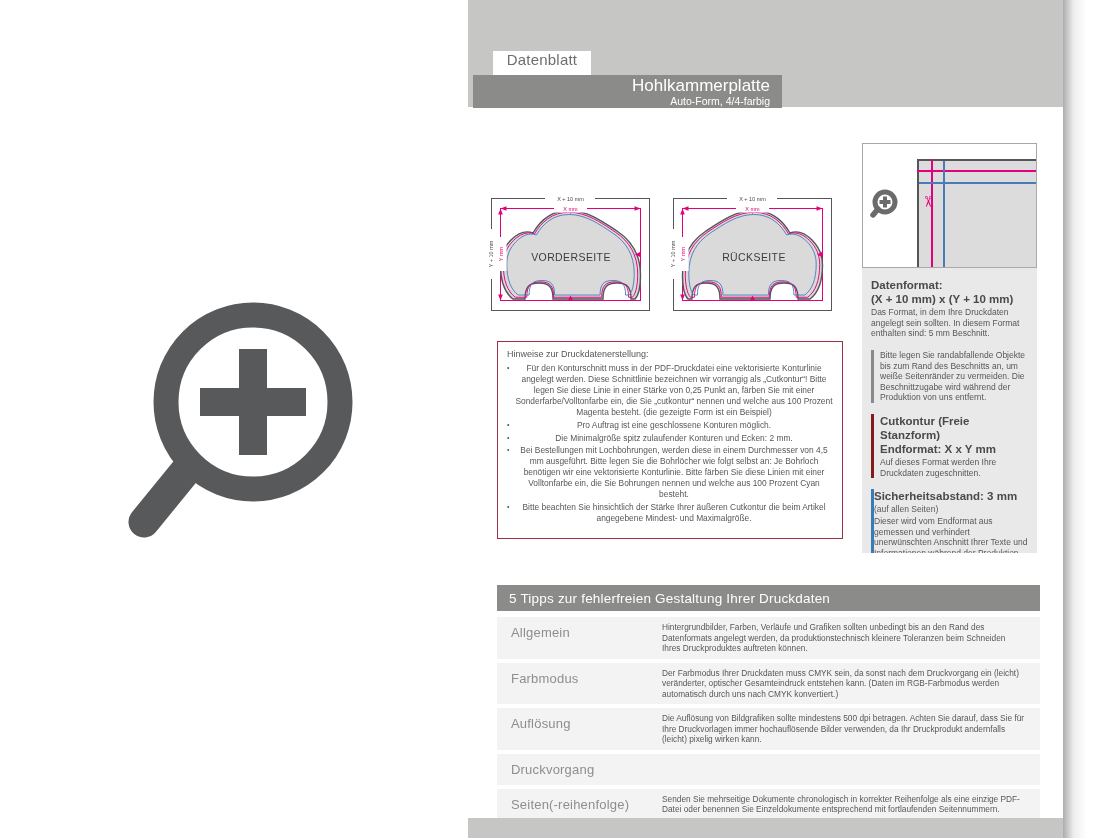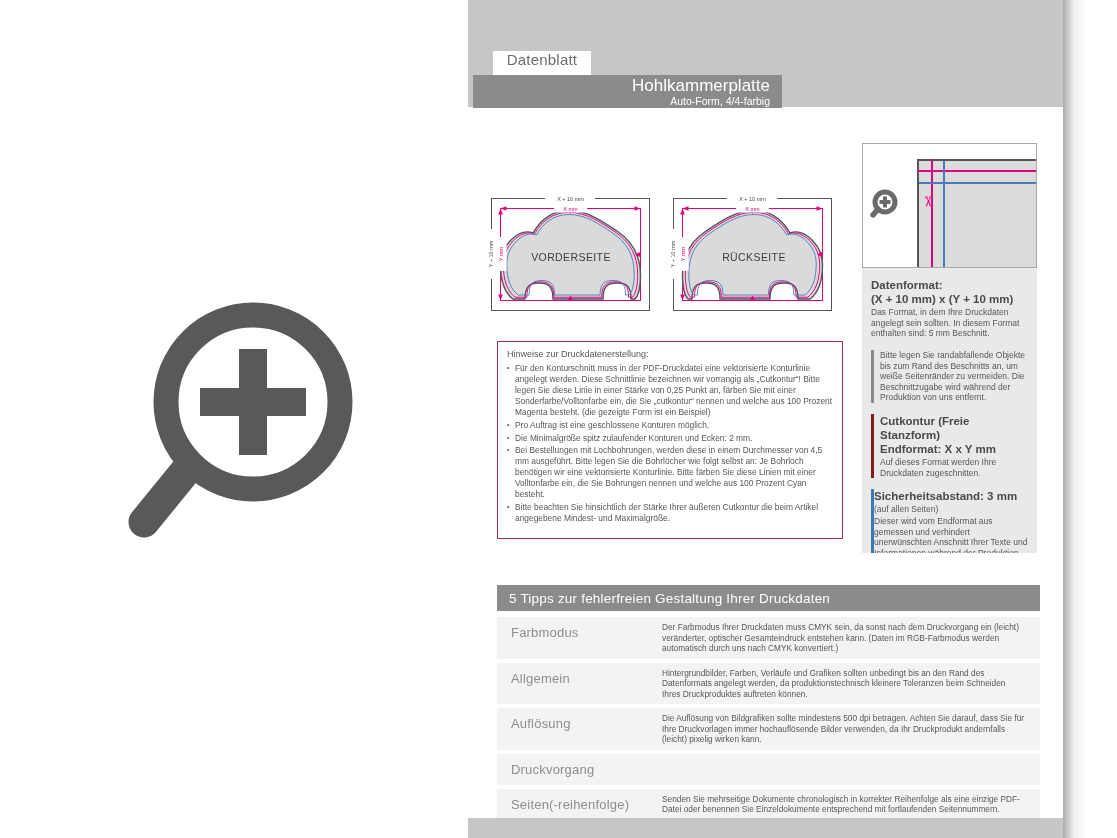--- a/index.html
+++ b/index.html
@@ -37,21 +37,21 @@
   #diagram-front{left:15px;}
   #diagram-back{left:197px;}
   .dim-label{font-size:5.5px;fill:#4a4a4c;}
   .dim-label-m{font-size:5.5px;fill:#e3007d;}
   .car-label{font-size:10.5px;fill:#3c3c3c;letter-spacing:0.4px;}
 
   
   #notes-box{left:29px;top:341px;width:346px;height:198px;background:#ffffff;
     border:1px solid #9c3047;box-sizing:border-box;padding:7px 9px 5px 9px;}
   #notes-box h3{margin:0 0 4px 0;font-size:9px;font-weight:400;color:#57575a;}
-  #notes-box ul{margin:0;padding:0;list-style:none;}
+  #notes-box ul{margin:0;padding:0;list-style:none;text-align:center;}
   #notes-box li{position:relative;padding-left:8px;font-size:8.4px;line-height:1.3;
     color:#57575a;margin-bottom:2px;}
   #notes-box li:before{content:"•";position:absolute;left:0;top:0;font-size:7px;color:#57575a;}
 
   
   #info-box{left:394px;top:143px;width:175px;height:125px;background:#ffffff;
     border:1px solid #a9a9a9;box-sizing:border-box;overflow:hidden;}
   #corner-gray{position:absolute;left:54px;top:15px;width:119px;height:108px;
     background:#dcdcdd;border-top:2px solid #55565a;border-left:2px solid #55565a;box-sizing:border-box;}
   .corner-line{position:absolute;}
@@ -223,28 +223,28 @@
       <p>Dieser wird vom Endformat aus gemessen und verhindert unerwünschten Anschnitt Ihrer Texte und Informationen während der Produktion.</p>
     </div>
   </div>
 
   <div id="tips-header" class="abs">
     <span>5 Tipps zur fehlerfreien Gestaltung Ihrer Druckdaten</span>
   </div>
 
   <div id="tips-rows" class="abs">
     <div class="tip-row">
+      <div class="tip-label">Allgemein</div>
+      <div class="tip-text">Hintergrundbilder, Farben, Verläufe und Grafiken sollten unbedingt bis an den Rand des Datenformats angelegt werden, da produktionstechnisch kleinere Toleranzen beim Schneiden Ihres Druckproduktes auftreten können.</div>
+    </div>
+    <div class="tip-row">
       <div class="tip-label">Farbmodus</div>
       <div class="tip-text">Der Farbmodus Ihrer Druckdaten muss CMYK sein, da sonst nach dem Druckvorgang ein (leicht) veränderter, optischer Gesamteindruck entstehen kann. (Daten im RGB-Farbmodus werden automatisch durch uns nach CMYK konvertiert.)</div>
     </div>
     <div class="tip-row">
-      <div class="tip-label">Allgemein</div>
-      <div class="tip-text">Hintergrundbilder, Farben, Verläufe und Grafiken sollten unbedingt bis an den Rand des Datenformats angelegt werden, da produktionstechnisch kleinere Toleranzen beim Schneiden Ihres Druckproduktes auftreten können.</div>
-    </div>
-    <div class="tip-row">
       <div class="tip-label">Auflösung</div>
       <div class="tip-text">Die Auflösung von Bildgrafiken sollte mindestens 500 dpi betragen. Achten Sie darauf, dass Sie für Ihre Druckvorlagen immer hochauflösende Bilder verwenden, da Ihr Druckprodukt andernfalls (leicht) pixelig wirken kann.</div>
     </div>
     <div class="tip-row">
       <div class="tip-label">Druckvorgang</div>
     </div>
     <div class="tip-row">
       <div class="tip-label">Seiten(-reihenfolge)</div>
       <div class="tip-text">Senden Sie mehrseitige Dokumente chronologisch in korrekter Reihenfolge als eine einzige PDF-Datei oder benennen Sie Einzeldokumente entsprechend mit fortlaufenden Seitennummern.</div>
     </div>

